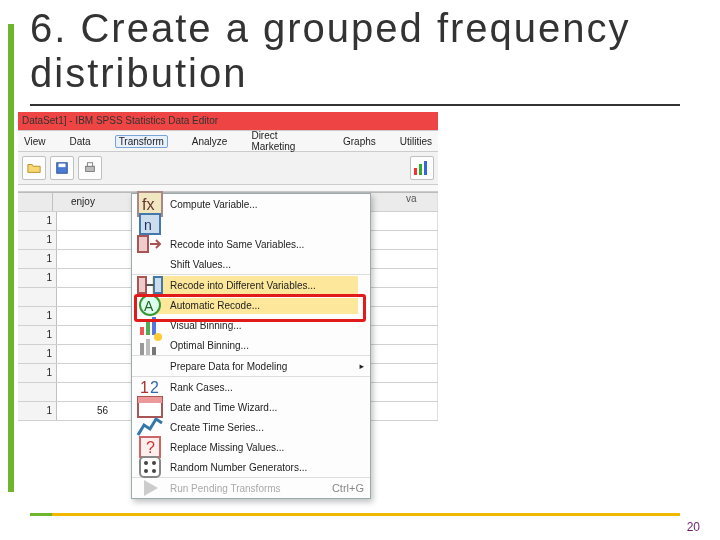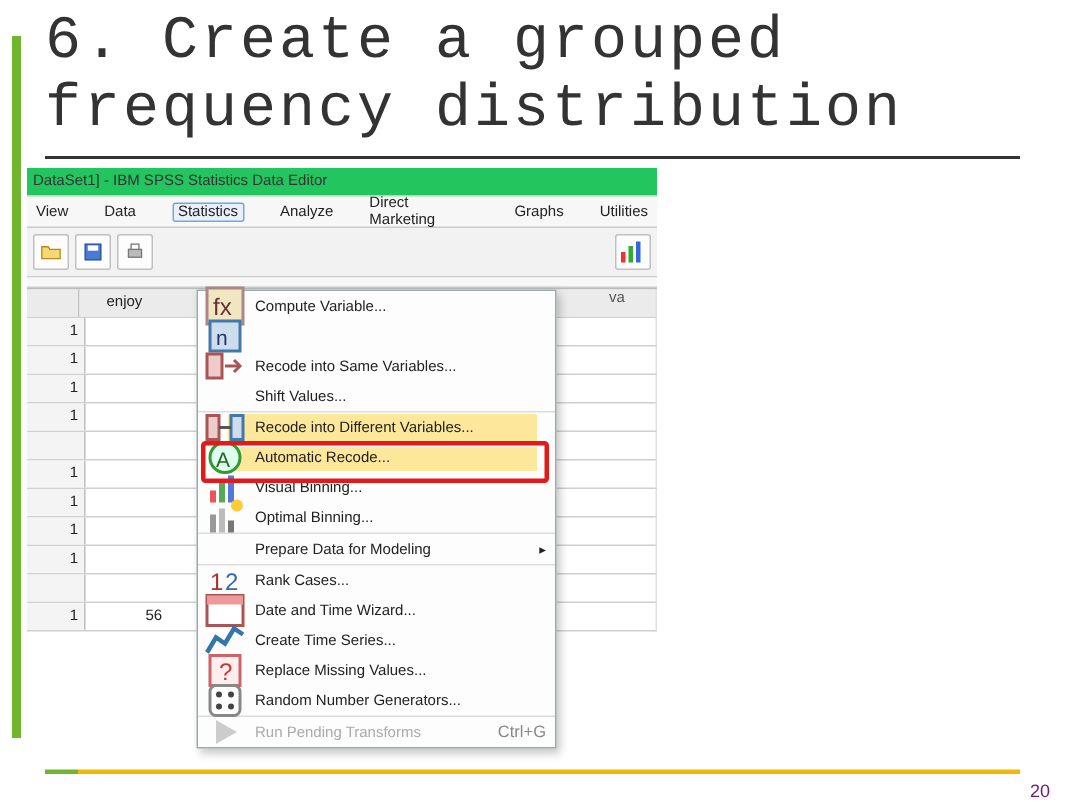--- a/index.html
+++ b/index.html
@@ -1,21 +1,21 @@
 <!DOCTYPE html>
 <html><head>
 <meta charset="utf-8">
 <style>
   html,body{margin:0;padding:0;width:720px;height:540px;font-family:Arial,sans-serif;background:#fff;overflow:hidden}
   .slide{position:relative;width:720px;height:540px;box-sizing:border-box}
   .accent-left{position:absolute;left:8px;top:24px;width:6px;height:468px;background:#6fb52e}
-  .title{position:absolute;left:30px;top:6px;font-family:Liberation Mono, monospace;font-size:40px;color:#333;letter-spacing:2px}
+  .title{position:absolute;left:30px;top:6px;font-family:Liberation Sans, sans-serif;font-size:40px;color:#333;letter-spacing:2px}
   .title-underline{position:absolute;left:30px;top:104px;width:650px;height:2px;background:#333}
   .app{position:absolute;left:18px;top:112px;width:420px;height:380px;background:#fff;font-size:11px;color:#222}
-  .titlebar{background:#22c55e;border-bottom:1px solid #c9c9c9;height:18px;line-height:18px;padding:0 4px;font-size:10px;color:#333}
+  .titlebar{background:#ef4444;border-bottom:1px solid #c9c9c9;height:18px;line-height:18px;padding:0 4px;font-size:10px;color:#333}
   .menubar{display:flex;gap:24px;height:20px;align-items:center;padding:0 6px;background:#f7f7f7;border-bottom:1px solid #ccc;font-size:10px}
   .menubar span{cursor:default}
   .menubar .active{border:1px solid #7aa3d8;background:#e7f0fb;padding:0 3px;border-radius:2px}
   .toolbar{display:flex;gap:4px;align-items:center;height:28px;padding:2px 4px;background:#f2f2f2;border-bottom:1px solid #ccc}
   .tb-btn{width:22px;height:22px;border:1px solid #c0c0c0;border-radius:2px;background:#fdfdfd;display:flex;align-items:center;justify-content:center}
   .tb-btn svg{width:14px;height:14px}
   .sheet{position:relative;border-top:1px solid #bbb}
   .row{display:flex;height:18px;border-bottom:1px solid #d0d0d0}
   .rowhead{width:34px;border-right:1px solid #c0c0c0;background:#f4f4f4;text-align:right;padding-right:4px;font-size:10px;line-height:18px}
   .cell{flex:1;border-right:1px solid #e0e0e0;padding-left:18px;font-size:10px;line-height:18px}
@@ -43,21 +43,21 @@
 
 <div class="accent-left"></div>
 <div class="title">6. Create a grouped frequency distribution</div>
 <div class="title-underline"></div>
 
 <div class="app">
   <div class="titlebar">DataSet1] - IBM SPSS Statistics Data Editor</div>
   <div class="menubar">
     <span>View</span>
     <span>Data</span>
-    <span class="active">Statistics</span>
+    <span class="active">Transform</span>
     <span>Analyze</span>
     <span>Direct Marketing</span>
     <span>Graphs</span>
     <span>Utilities</span>
   </div>
   <div class="toolbar">
     <div class="tb-btn">
           <svg viewBox="0 0 16 16">
             <path d="M1 4h5l1 2h8v7H1z" fill="#f7d774" stroke="#b58a1a"></path>
           </svg>

